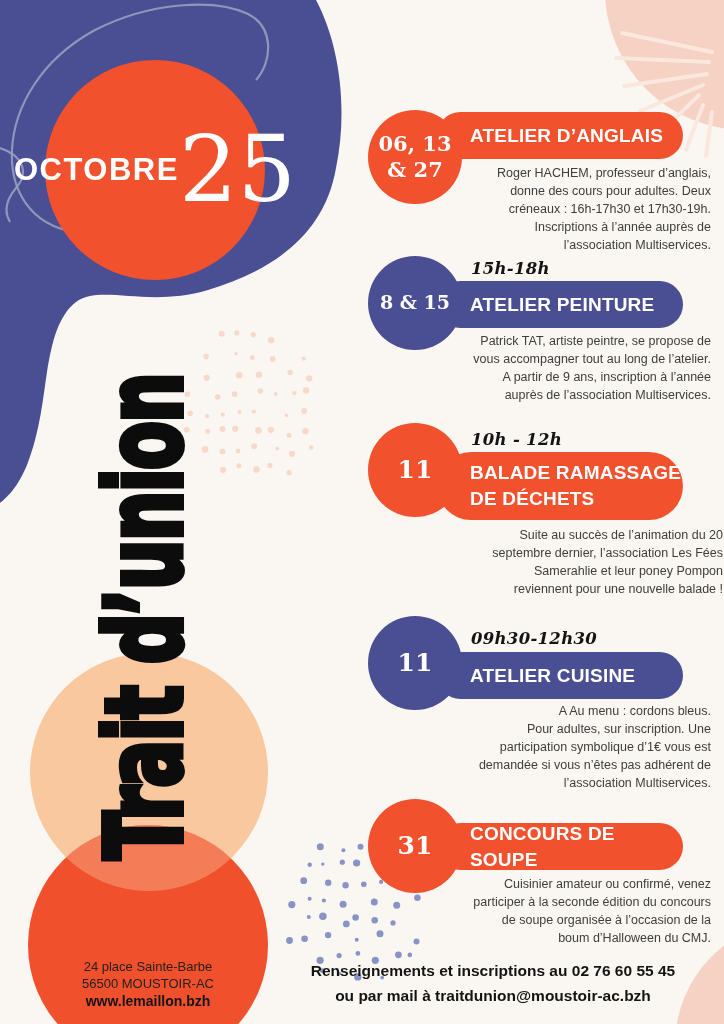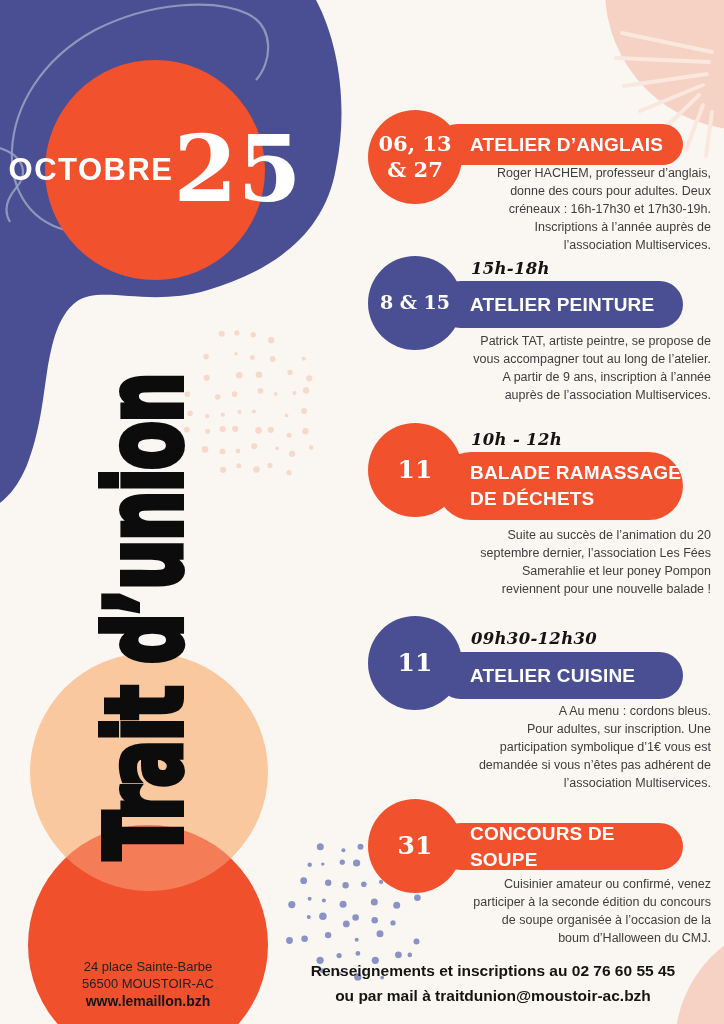--- a/index.html
+++ b/index.html
@@ -10,21 +10,21 @@
   }
   .decor{position:absolute;left:0;top:0;width:724px;height:1024px;z-index:0;}
 
   
   .month-circle{
     position:absolute;left:45px;top:60px;width:220px;height:220px;border-radius:50%;
     background:#F1512D;color:#fff;display:flex;flex-direction:row;align-items:center;
     justify-content:center;z-index:2;text-align:center;
   }
   .month-name{font-size:31px;font-weight:bold;letter-spacing:1.5px;}
-  .month-year{font-family:"DejaVu Serif",serif;font-size:92px;line-height:.95;font-weight:700;margin-top:0px;}
+  .month-year{font-family:"DejaVu Serif",serif;font-size:92px;line-height:.95;font-weight:400;margin-top:0px;}
 
   
   .vertical-title{
     position:absolute;left:-315px;top:562px;width:920px;height:110px;line-height:110px;
     transform:rotate(-90deg) scaleX(0.68);
     text-align:center;z-index:3;white-space:nowrap;
     font-family:"DejaVu Sans",sans-serif;font-weight:bold;font-size:105px;
     letter-spacing:-3px;color:#0c0c0c;-webkit-text-stroke:6px #0c0c0c;
   }
 
@@ -196,21 +196,21 @@
   </svg>
 
   <div class="month-circle">
     <div class="month-name">OCTOBRE</div>
     <div class="month-year">25</div>
   </div>
 
   <div class="vertical-title">Trait d’union</div>
 
   <div class="events-layer" id="events-layer">
-      <div class="event-pill orange" style="top: 124px; height: 41px; border-radius: 25.5px;">
+      <div class="event-pill orange" style="top: 112px; height: 47px; border-radius: 25.5px;">
         <div>ATELIER D’ANGLAIS</div>
       </div>
       <div class="event-circle orange" style="top: 110px; font-size: 21px;">
         <div>06, 13</div>
         <div>&amp; 27</div>
       </div>
       <div class="event-desc" style="top: 165px;">
         <p>Roger HACHEM, professeur d’anglais, donne des cours pour adultes. Deux créneaux : 16h-17h30 et 17h30-19h. Inscriptions à l’année auprès de l’association Multiservices.</p>
       </div>
       <div class="event-time" style="top: 259px;">15h-18h</div>
@@ -224,21 +224,21 @@
         <p>Patrick TAT, artiste peintre, se propose de vous accompagner tout au long de l’atelier. A partir de 9 ans, inscription à l’année auprès de l’association Multiservices.</p>
       </div>
       <div class="event-time" style="top: 430px; text-align: right;">10h - 12h</div>
       <div class="event-pill orange" style="top: 452px; height: 68px; border-radius: 36px;">
         <div>BALADE RAMASSAGE</div>
         <div>DE DÉCHETS</div>
       </div>
       <div class="event-circle orange" style="top: 423px; font-size: 25px;">
         <div>11</div>
       </div>
-      <div class="event-desc" style="top: 527px;">
+      <div class="event-desc" style="top: 527px; margin-left: 12px;">
         <p>Suite au succès de l’animation du 20 septembre dernier, l’association Les Fées Samerahlie et leur poney Pompon reviennent pour une nouvelle balade !</p>
       </div>
       <div class="event-time" style="top: 629px;">09h30-12h30</div>
       <div class="event-pill blue" style="top: 652px; height: 47px; border-radius: 25.5px;">
         <div>ATELIER CUISINE</div>
       </div>
       <div class="event-circle blue" style="top: 616px; font-size: 25px;">
         <div>11</div>
       </div>
       <div class="event-desc" style="top: 703px;">

